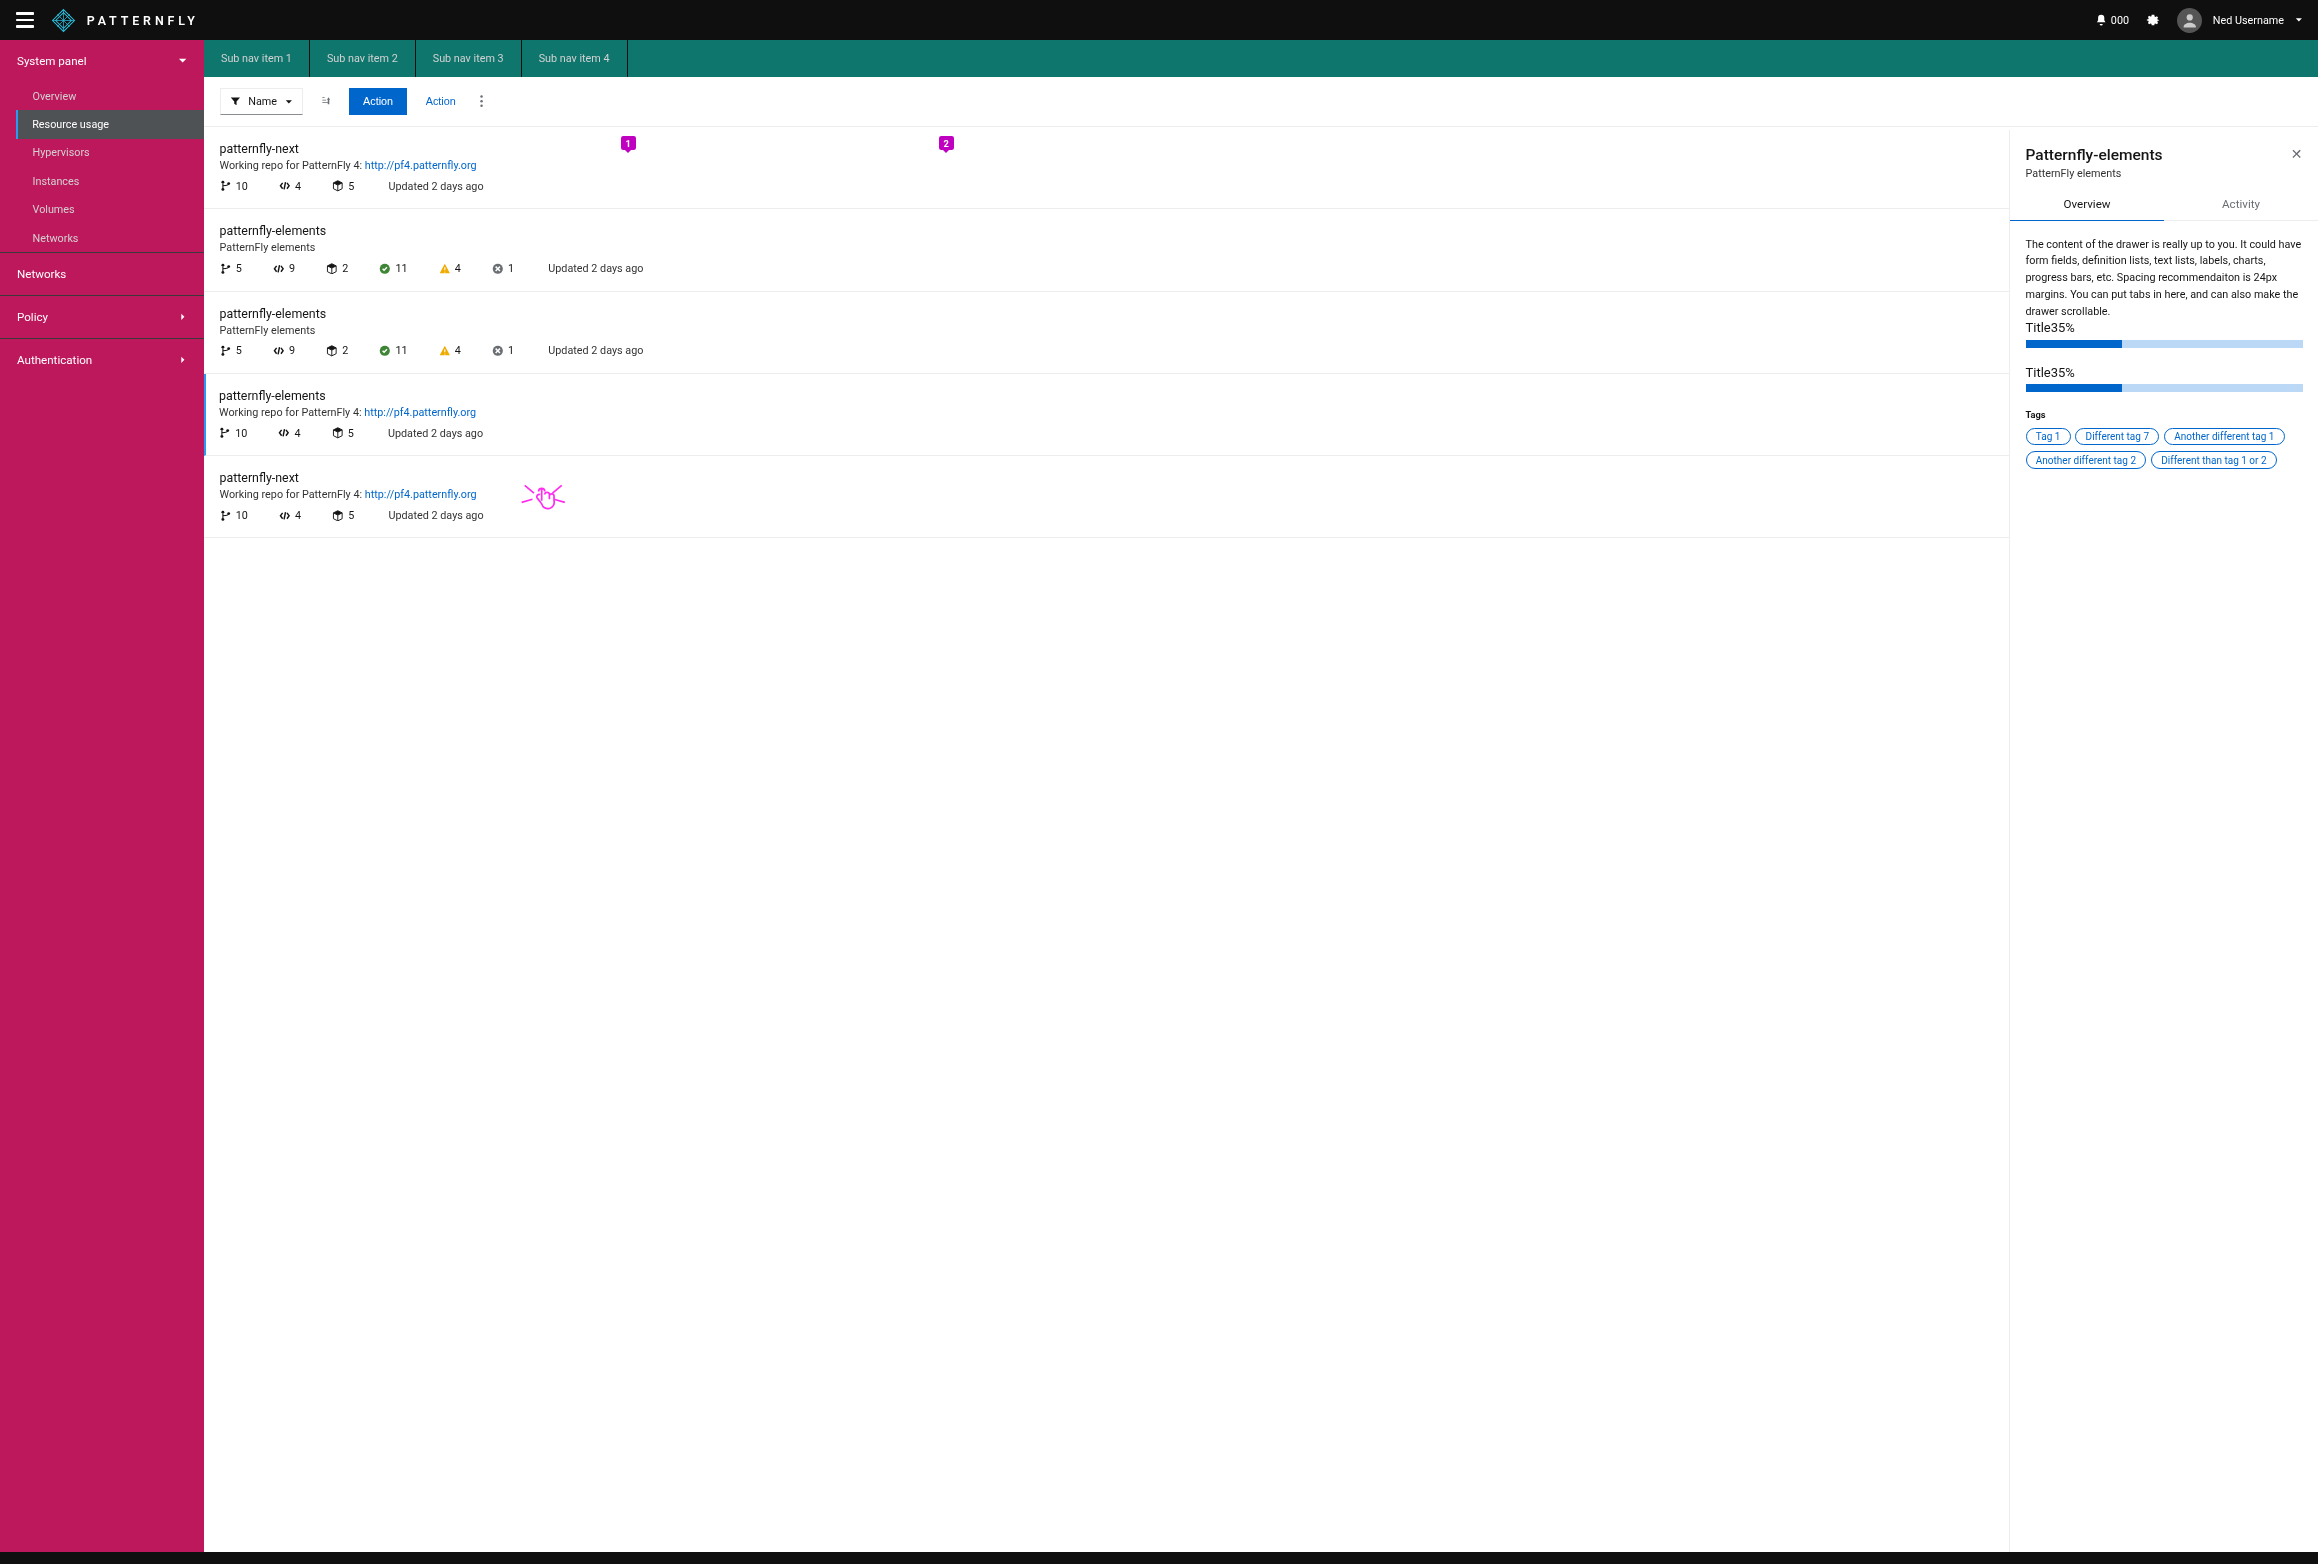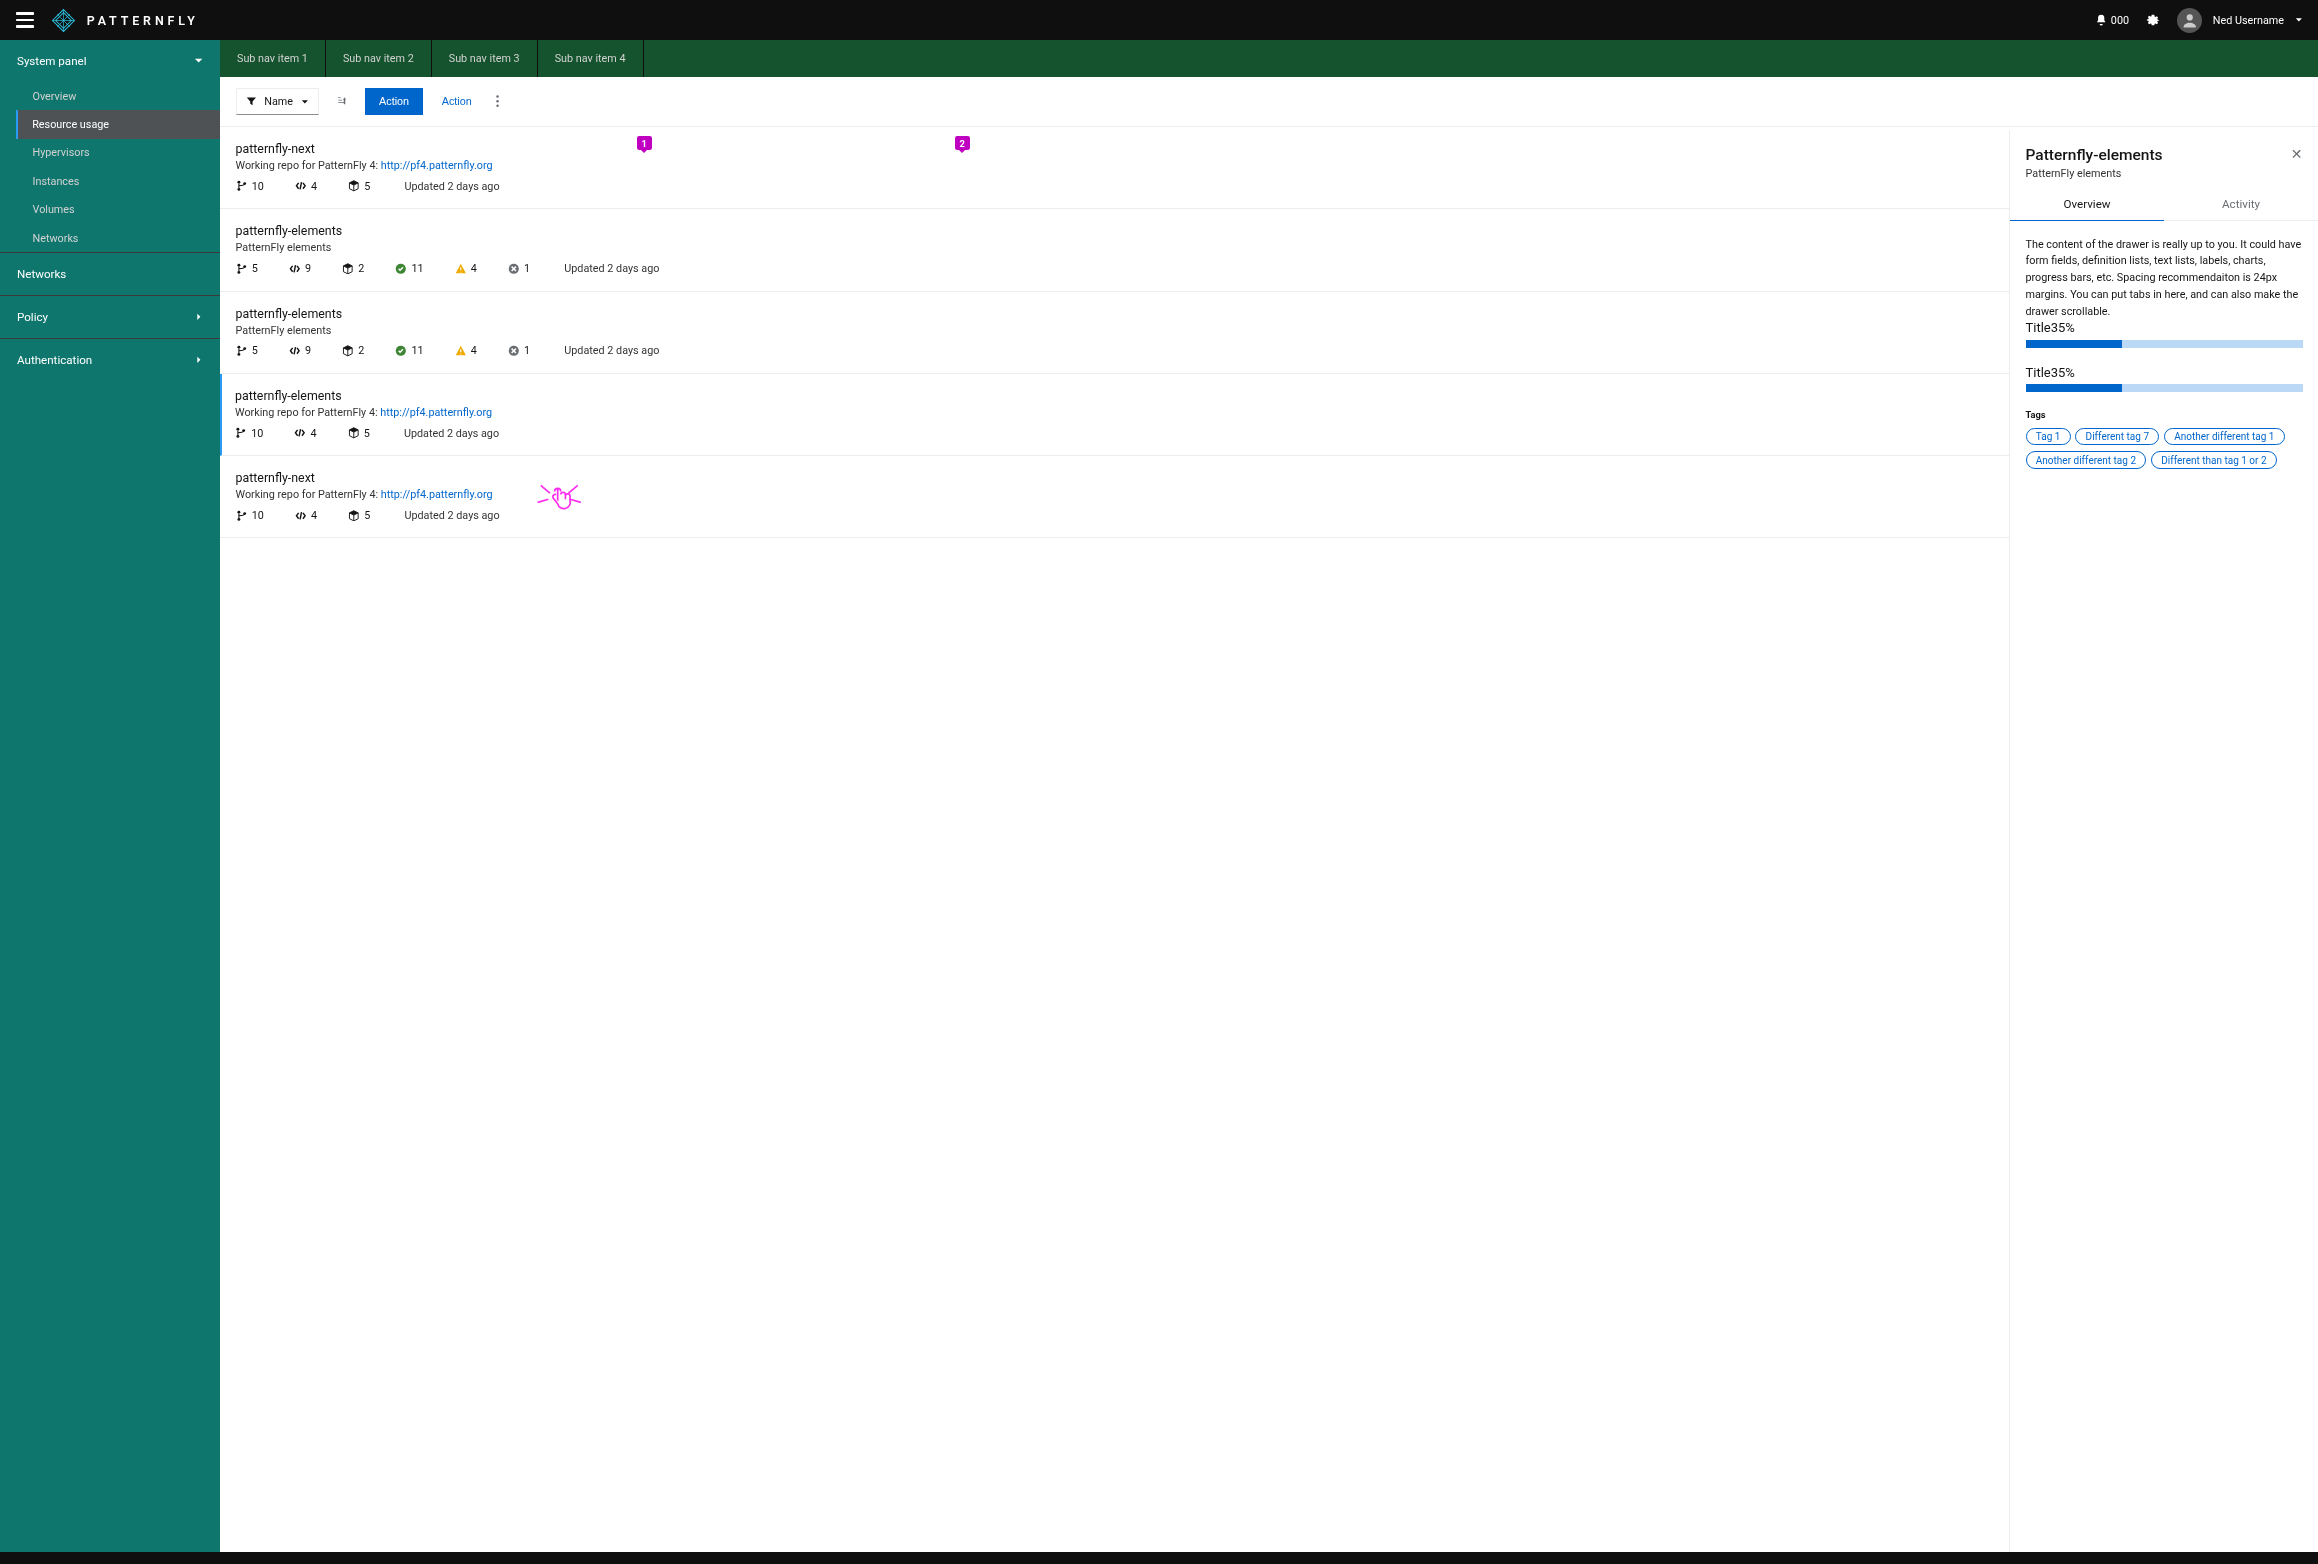--- a/index.html
+++ b/index.html
@@ -14,31 +14,31 @@
 .logo-mark{width:25px;height:25px}
 .logo-text{letter-spacing:3.9px;font-size:12.4px;font-weight:600}
 .hdr-right{margin-left:auto;display:flex;align-items:center;gap:17px;color:#fff}
 .bell-wrap{display:flex;align-items:center;gap:3.1px}
 .avatar{width:25px;height:25px;border-radius:50%;background:#555;display:flex;align-items:center;justify-content:center}
 .avatar svg{width:15.5px;height:15.5px}
 .user{display:flex;align-items:center;gap:10.8px;cursor:pointer}
 
 
 .shell{display:flex;height:calc(100vh - 52px)}
-.sidebar{width:220px;background:#0f766e;color:#fff;overflow-y:auto;flex-shrink:0}
+.sidebar{width:204px;background:#be185d;color:#fff;overflow-y:auto;flex-shrink:0}
 .side-group{padding:14px 17px;display:flex;align-items:center;justify-content:space-between;cursor:pointer;font-size:11.6px}
 .side-sep{height:0.8px;background:#3a3a3a;margin:0}
 .side-sub{padding-left:15.5px}
 .side-item{padding:7.7px 17px;cursor:pointer;color:#d2d2d2;font-size:10.8px}
 .side-item.active{background:#4f5255;color:#fff;border-left:2.3px solid #2b9af3;padding-left:14.7px}
 
 .content{flex:1;display:flex;flex-direction:column;background:#fff;overflow:hidden;position:relative}
 
 
-.subnav{display:flex;background:#14532d;height:37px}
+.subnav{display:flex;background:#0f766e;height:37px}
 .subnav-item{padding:0 17px;display:flex;align-items:center;color:#d2d2d2;cursor:pointer;font-size:10.8px;border-right:0.8px solid #0f0f0f}
 
 
 .pagehd{padding:17px 15.5px;border-bottom:0.8px solid #ededed}
 .pagetitle{font-size:18.5px;font-weight:500;margin-bottom:4.6px}
 .pagedesc{font-size:10.8px;color:#333}
 
 
 .toolbar{display:flex;align-items:center;gap:12.4px;padding:10.8px 15.5px;border-bottom:1.5px solid #ededed}
 .filter-dd{display:flex;align-items:center;gap:7.7px;border:0.8px solid #ededed;border-bottom:0.8px solid #8a8d90;padding:6.2px 9.3px;cursor:pointer}

